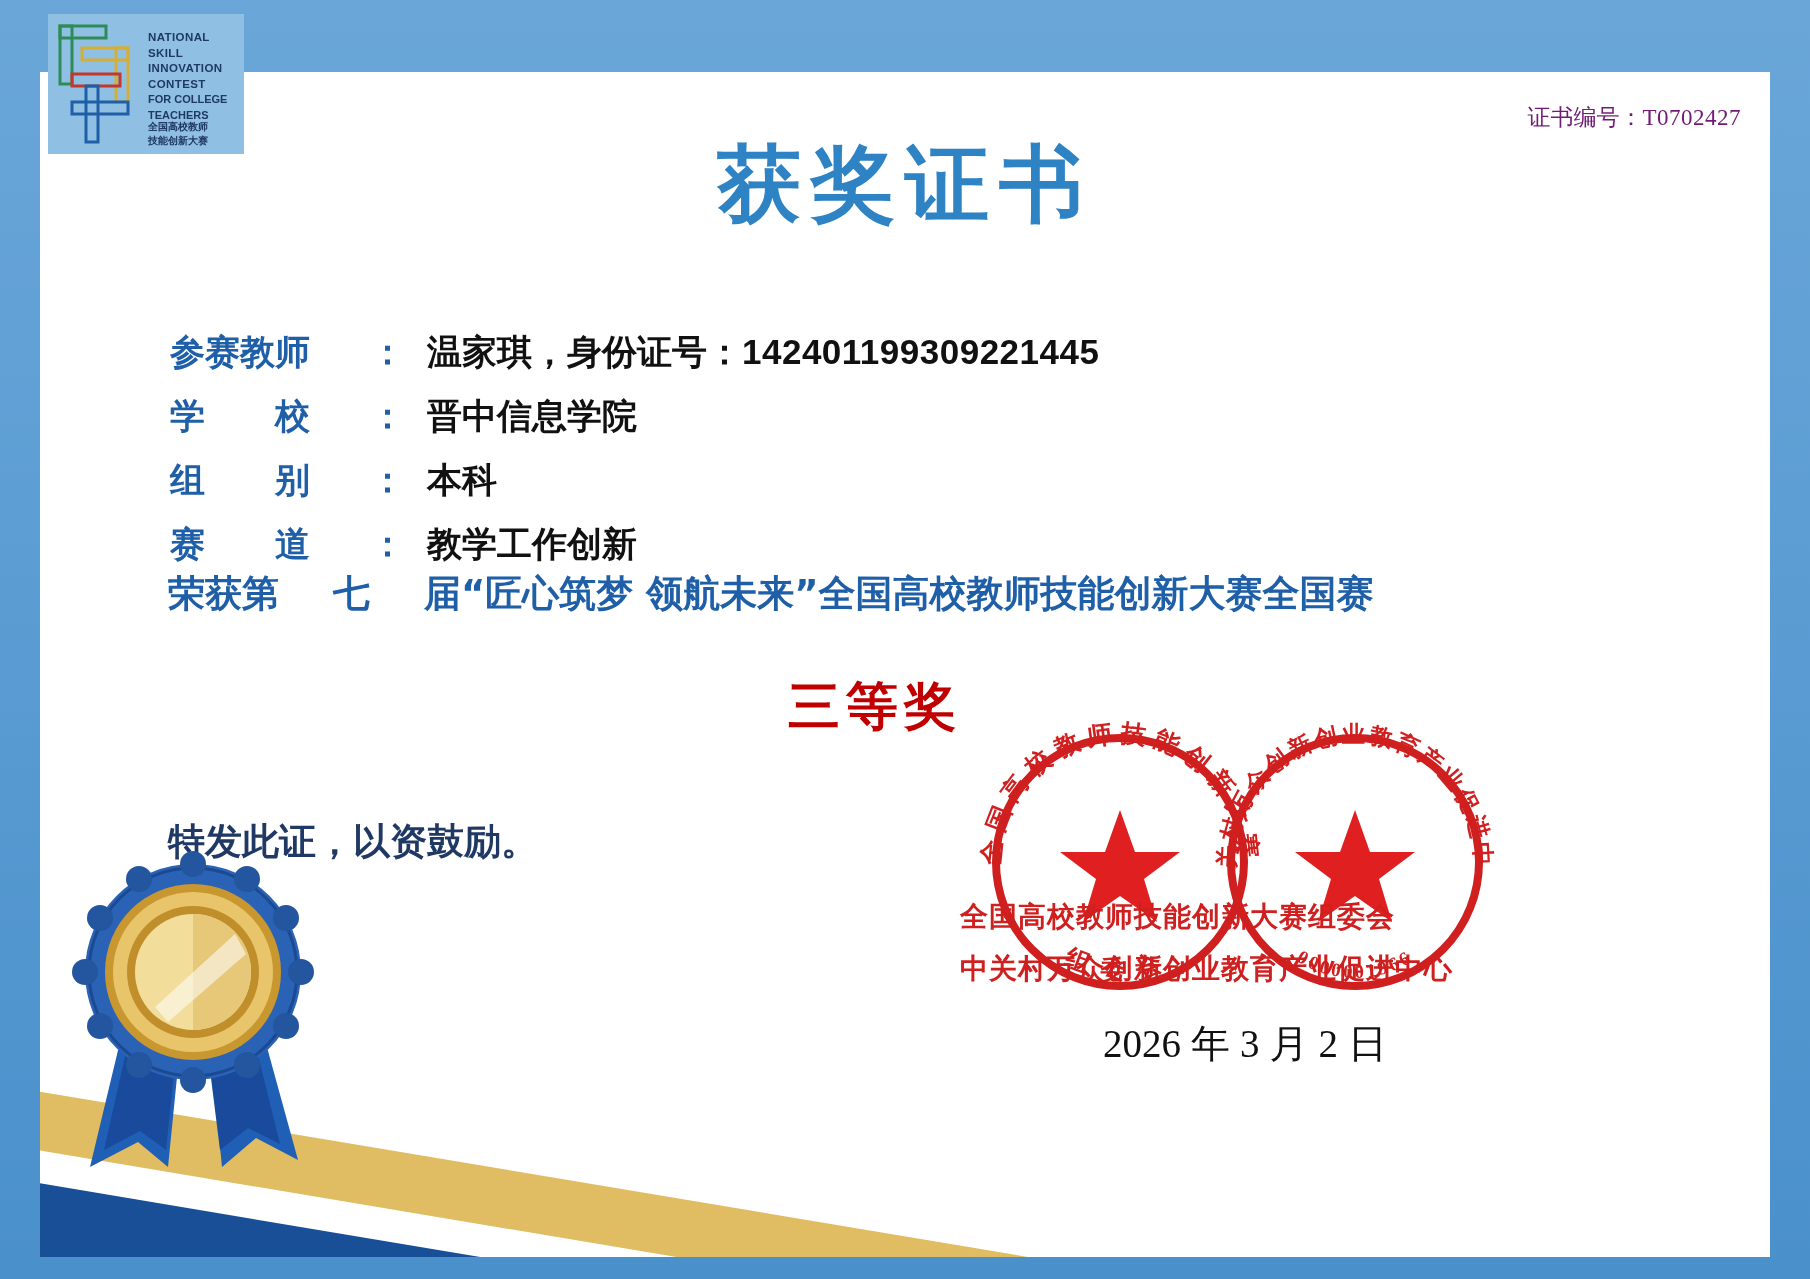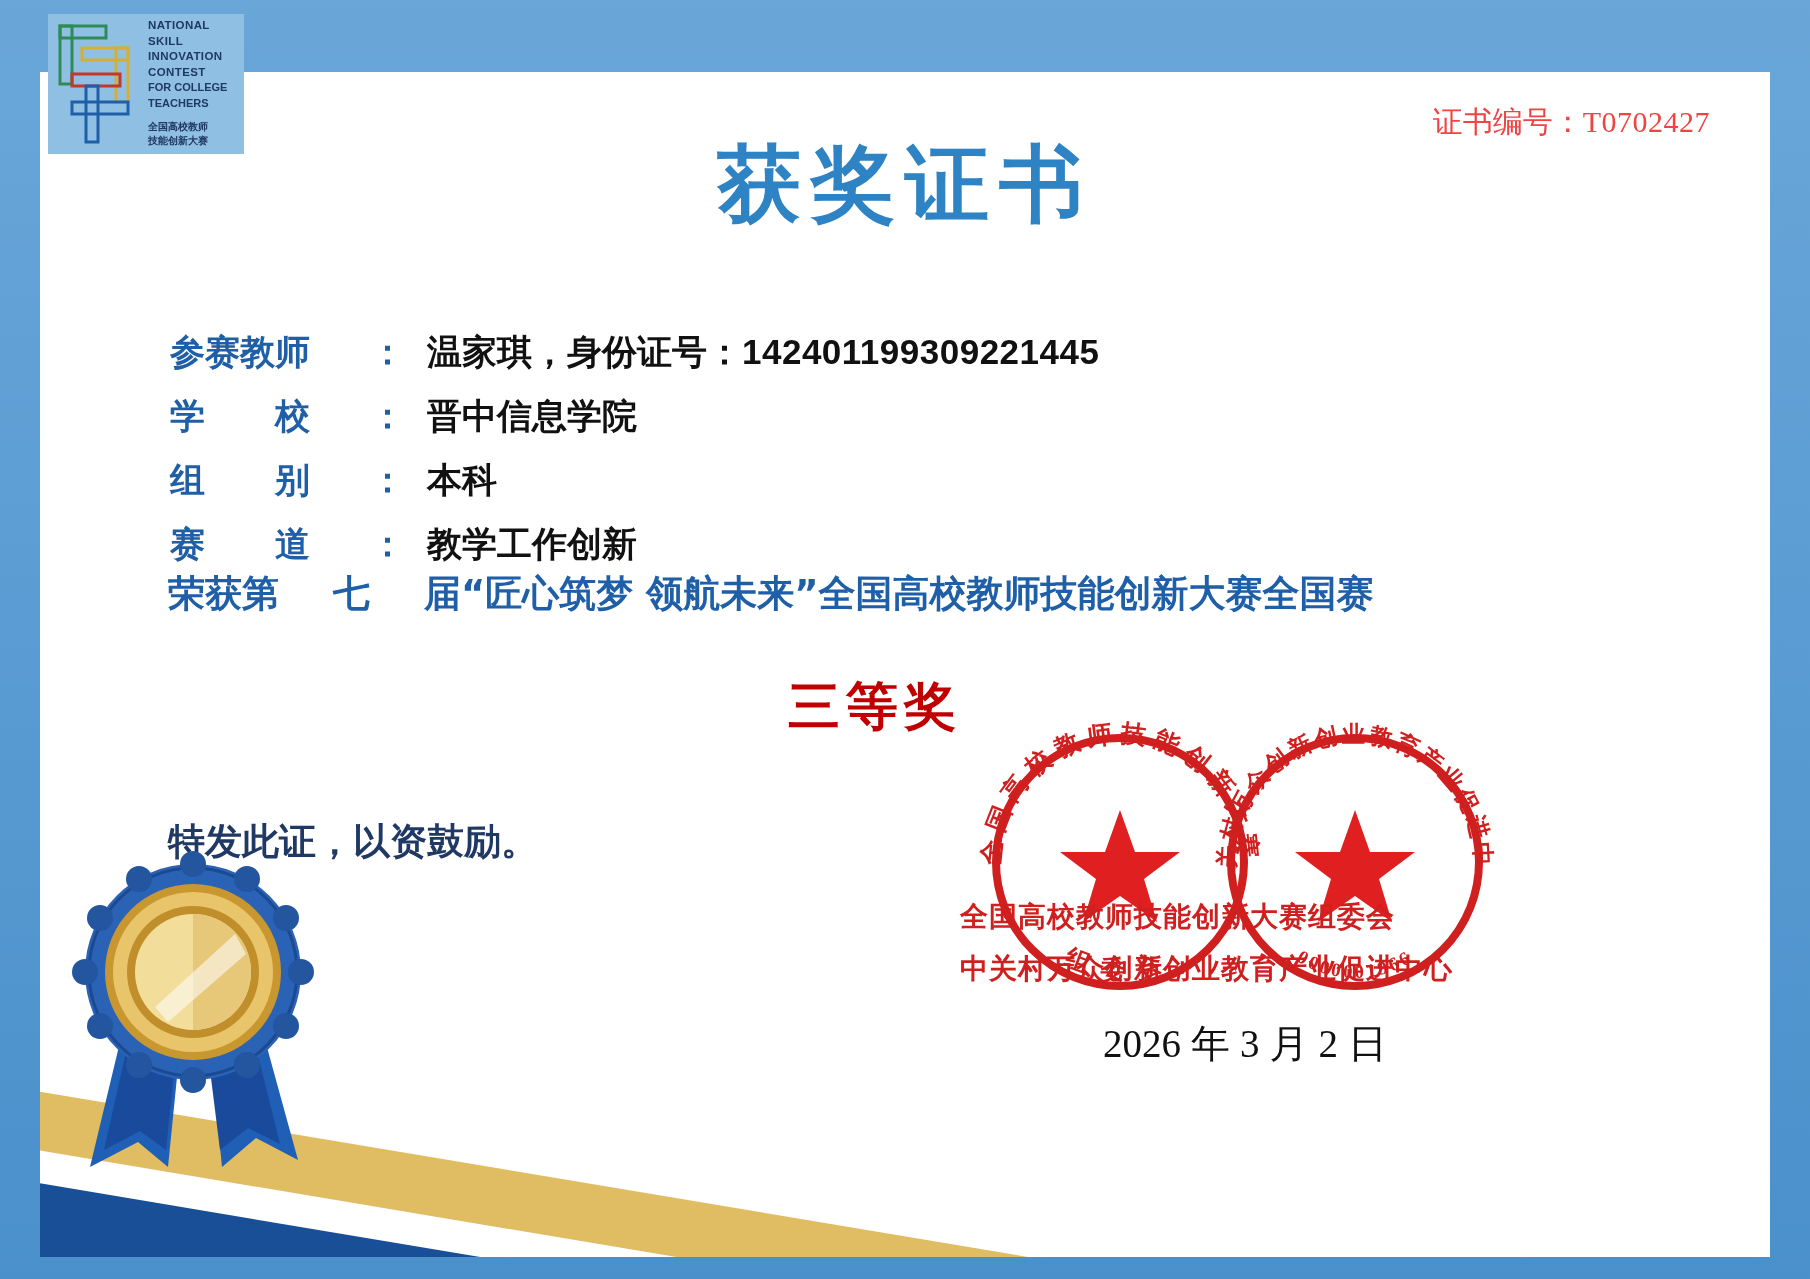--- a/index.html
+++ b/index.html
@@ -43,35 +43,35 @@
   
   #logo {
     position:absolute;
     left:48px; top:14px;
     width:196px; height:140px;
     background:#8fc0e3;
     z-index:40;
   }
   #logo .marks { position:absolute; left:8px; top:8px; width:86px; height:124px; }
   #logo .en {
-    position:absolute; left:100px; top:4px;
+    position:absolute; left:100px; top:16px;
     font-size:11.5px; font-weight:bold; line-height:15.5px;
     color:#1f3864; letter-spacing:.4px;
   }
   #logo .en .small { font-size:11px; letter-spacing:0; }
   #logo .cn {
     position:absolute; left:100px; top:106px;
     font-size:10px; font-weight:bold; line-height:14px;
     color:#1f3864;
   }
 
   
   #cert-no {
-    position:absolute; right:60px; top:30px;
-    font-size:30px; color:#ef4444;
+    position:absolute; right:29px; top:30px;
+    font-size:23px; color:#701a75;
     font-family:"DejaVu Serif", serif;
     white-space:nowrap;
   }
   #cert-no .num { font-family:"Liberation Serif", serif; letter-spacing:.5px; }
 
   
   #title {
     position:absolute; left:0; right:0; top:56px;
     text-align:center;
     font-size:84px; font-weight:bold;

